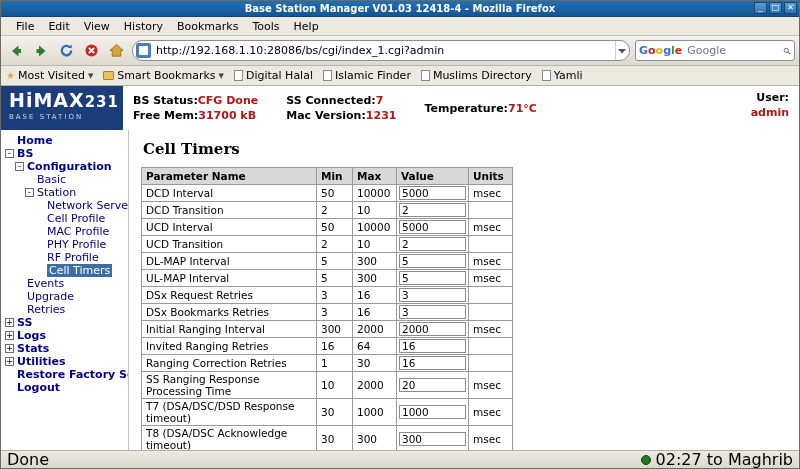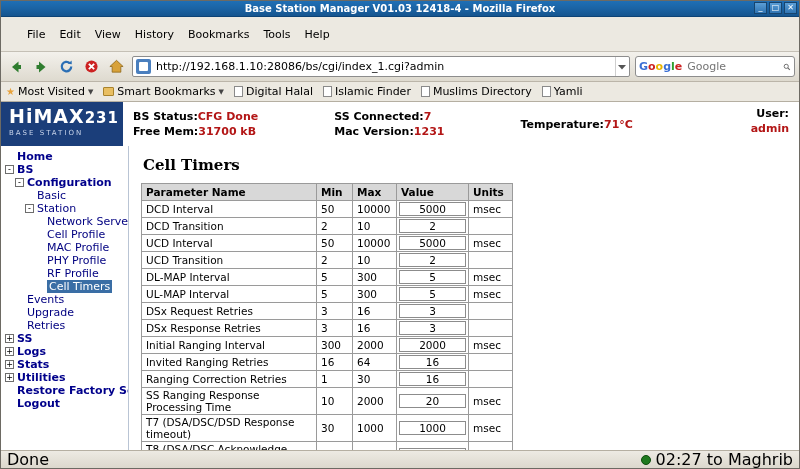--- a/index.html
+++ b/index.html
@@ -42,26 +42,26 @@
   .tb-btn {
     width: 13px; height: 12px;
     background: linear-gradient(to bottom,#5b9ed6,#2f74b3);
     border: 1px solid #17456f;
     color: #fff; font-size: 8px;
     line-height: 10px; text-align: center;
   }
 
   
   .menubar {
-    height: 35px;
+    height: 19px;
     background: #ece9e1;
     border-bottom: 1px solid #c5c0b6;
     display: flex;
     align-items: center;
-    padding-left: 19px;
+    padding-left: 8px;
     flex: 0 0 auto;
   }
   .menubar .mi {
     padding: 2px 7px;
     font-size: 11px;
     color: #000;
   }
 
   
   .navbar {
@@ -78,21 +78,21 @@
     width: 22px; height: 22px;
     display: flex; align-items: center; justify-content: center;
     border-radius: 3px;
   }
   .navbtn svg { display: block; }
   .urlbar {
     flex: 1 1 auto;
     height: 21px;
     background: #ffffff;
     border: 1px solid #8d8d8d;
-    border-radius: 2px;
+    border-radius: 10px;
     display: flex;
     align-items: center;
     padding: 8px 2px;
     margin: 0 2px;
     min-width: 0;
   }
   .urlbar .favicon {
     width: 15px; height: 15px;
     background: #4a7fbe;
     border-radius: 2px;
@@ -208,21 +208,20 @@
   }
   .status-fields {
     flex: 1 1 auto;
     background: #ffffff;
     color: #000;
     display: flex;
     align-items: center;
     padding: 3px 8px 3px 10px;
     font-size: 11px;
     position: relative;
-    gap: 48px;
   }
   .sf-col { margin-right: 28px; line-height: 15px; }
   .sf-col .lbl { font-weight: bold; color: #000; }
   .sf-col .val { color: #b31616; font-weight: bold; }
   .user-col {
     position: absolute;
     right: 10px; top: 4px;
     text-align: right;
     line-height: 15px;
   }
@@ -305,21 +304,20 @@
   table.grid td.val-cell { padding: 1px 2px; }
   table.grid input.vinput {
     width: 100%;
     border: 1px solid #8c8c8c;
     font-size: 10.5px;
     font-family: "DejaVu Sans", sans-serif;
     padding: 0 2px;
     height: 14px;
     background: #fff;
     color: #000;
-    text-align: center;
   }
   .col-param { width: 175px; }
   .col-min { width: 36px; }
   .col-max { width: 44px; }
   .col-value { width: 72px; }
   .col-units { width: 44px; }
 
   
   .statusbar {
     height: 18px;
@@ -625,21 +623,21 @@
                 <td>msec</td>
               </tr>
               <tr>
                 <td>DSx Request Retries</td>
                 <td>3</td>
                 <td>16</td>
                 <td class="val-cell"><input type="text" class="vinput" value="3" style=""></td>
                 <td></td>
               </tr>
               <tr>
-                <td>DSx Response Retries</td>
+                <td>DSx Bookmarks Retries</td>
                 <td>3</td>
                 <td>16</td>
                 <td class="val-cell"><input type="text" class="vinput" value="3" style=""></td>
                 <td></td>
               </tr>
               <tr>
                 <td>Initial Ranging Interval</td>
                 <td>300</td>
                 <td>2000</td>
                 <td class="val-cell"><input type="text" class="vinput" value="2000" style=""></td>

